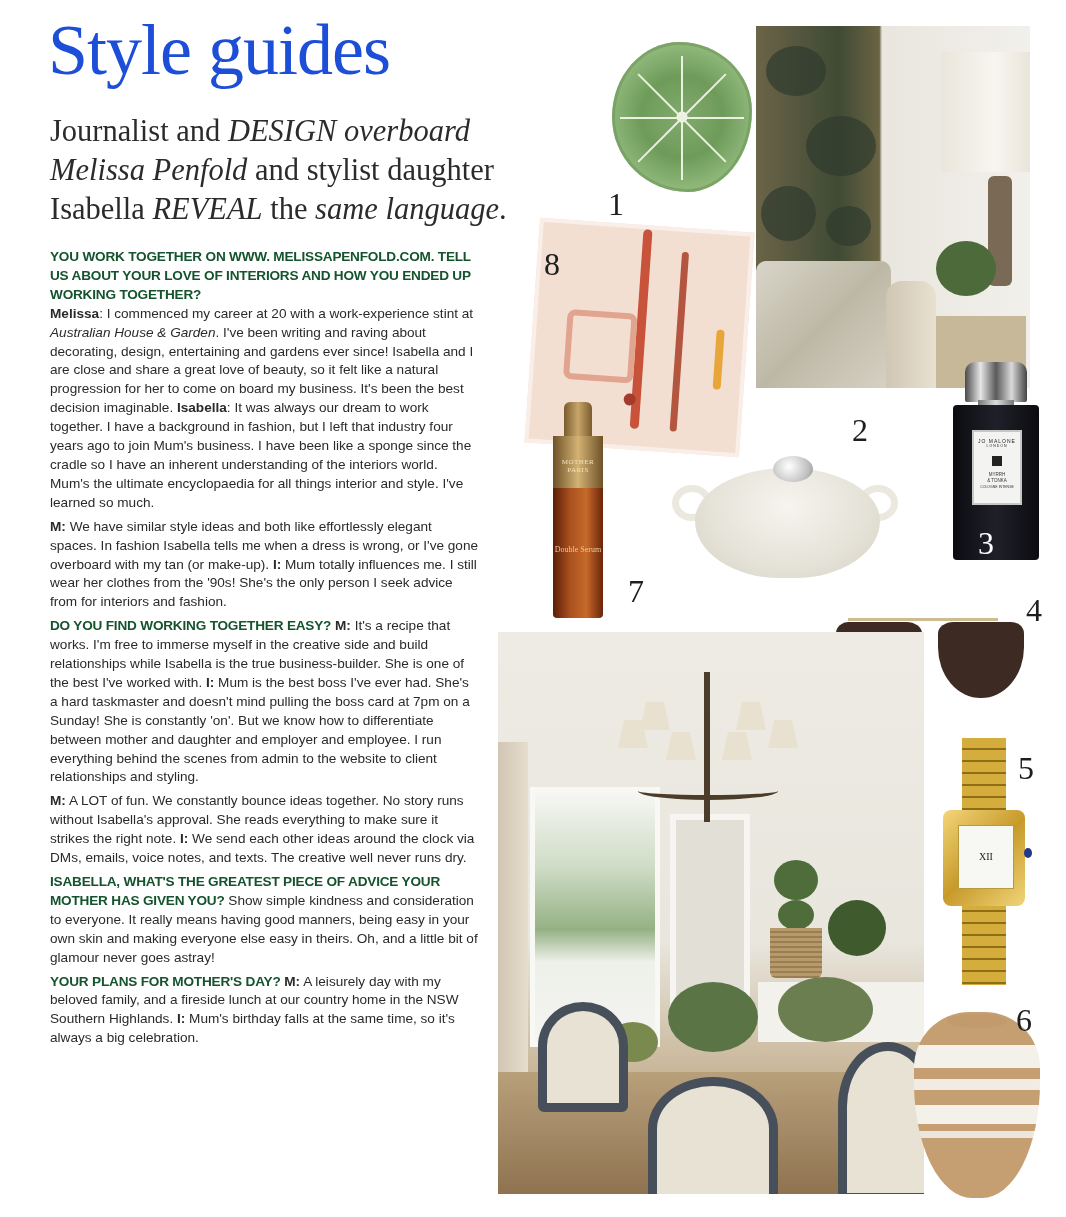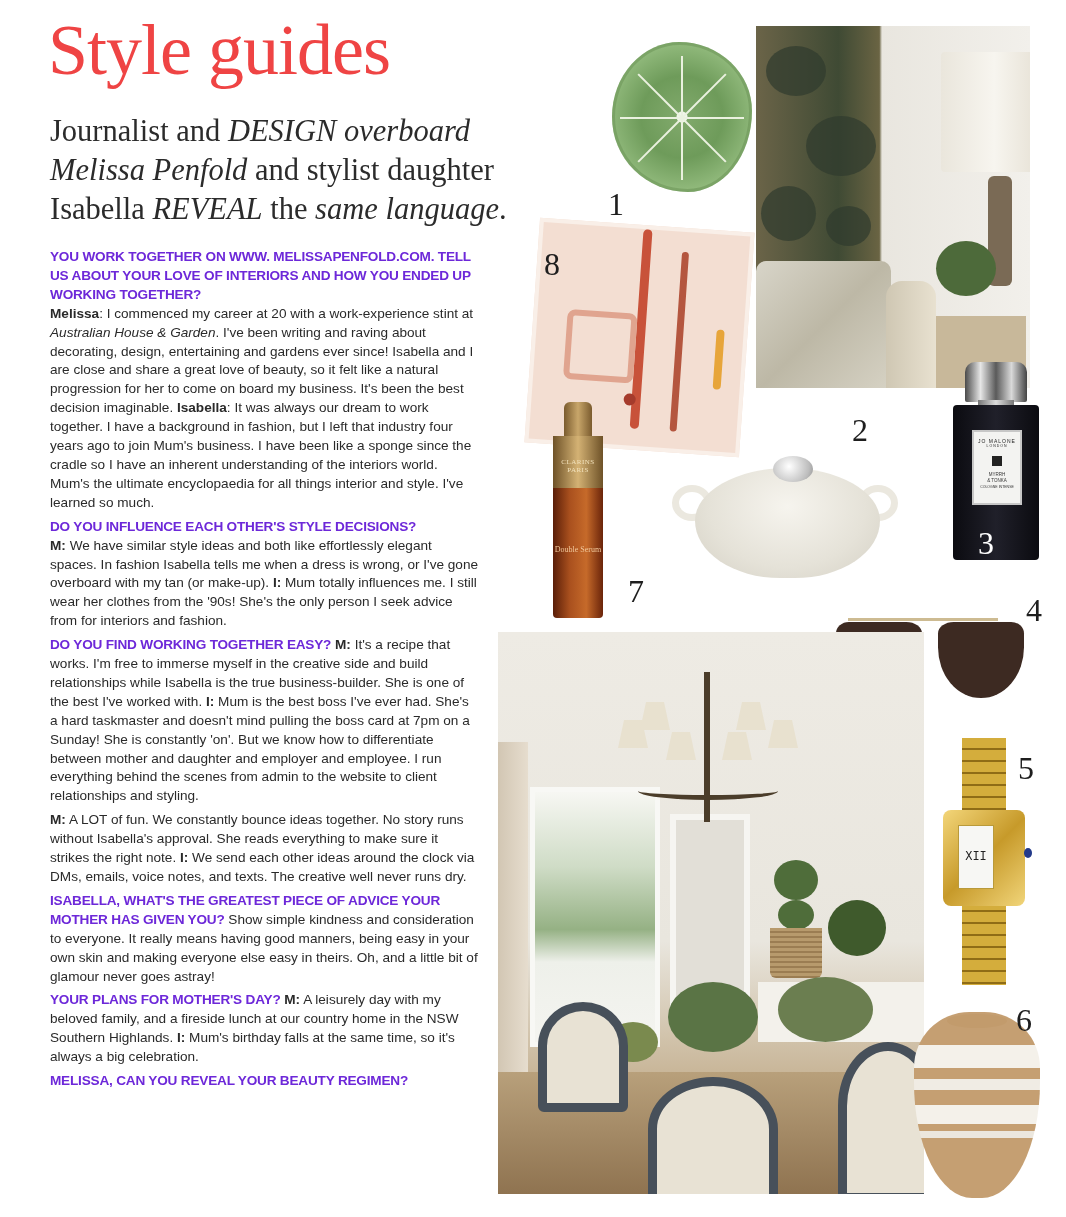--- a/index.html
+++ b/index.html
@@ -2,36 +2,36 @@
 <html><head>
   <meta charset="utf-8">
   <style>
     * { box-sizing: border-box; margin: 0; padding: 0; }
     html, body { width: 1066px; height: 1217px; background: #ffffff; overflow: hidden; }
     body { position: relative; font-family: "Liberation Sans", sans-serif; color: #2a2a2a; }
 
     .page-title {
       position: absolute; left: 48px; top: 14px;
       font-family: "Liberation Serif", "DejaVu Serif", serif;
-      font-size: 72px; font-weight: normal; letter-spacing: -1px; color: #ef4444;
+      font-size: 72px; font-weight: normal; letter-spacing: -1px; color: #1d4ed8;
       line-height: 1;
     }
     .standfirst {
       position: absolute; left: 50px; top: 112px; width: 490px;
       font-family: "Liberation Serif", "DejaVu Serif", serif;
       font-size: 30.5px; line-height: 39px; color: #2b2b2b; font-weight: normal;
     }
     .standfirst em { font-style: italic; }
 
     .article {
       position: absolute; left: 50px; top: 248px; width: 430px;
       font-size: 13.6px; line-height: 18.9px; color: #2a2a2a;
     }
     .qa { margin-bottom: 5px; }
-    .q { color: #6d28d9; font-weight: bold; text-transform: uppercase; letter-spacing: -0.2px; }
+    .q { color: #14532d; font-weight: bold; text-transform: uppercase; letter-spacing: -0.2px; }
     .speaker { font-weight: bold; color: #2a2a2a; }
     .it { font-style: italic; }
     .end-mark { display: inline-block; margin-left: 6px; font-size: 10px; color: #444; }
 
     .img { position: absolute; overflow: hidden; }
     .num {
       position: absolute; font-family: "Liberation Serif", "DejaVu Serif", serif;
       font-size: 32px; color: #1e1e1e; line-height: 1;
     }
 
@@ -89,21 +89,21 @@
 
     
     .bridge { left: 848px; top: 618px; width: 150px; height: 3px; background: #cdbb92; }
     .lens-l { left: 836px; top: 622px; width: 86px; height: 76px; background: #3d2a22; border-radius: 18% 22% 60% 60% / 18% 18% 80% 80%; }
     .lens-r { left: 938px; top: 622px; width: 86px; height: 76px; background: #3d2a22; border-radius: 22% 18% 60% 60% / 18% 18% 80% 80%; }
 
     
     .strap-top { left: 962px; top: 738px; width: 44px; height: 82px; background: repeating-linear-gradient(180deg,#d4ad3c 0 10px,#8f6c16 10px 12px); }
     .strap-bot { left: 962px; top: 900px; width: 44px; height: 85px; background: repeating-linear-gradient(180deg,#d4ad3c 0 10px,#8f6c16 10px 12px); }
     .watch-case { left: 943px; top: 810px; width: 82px; height: 96px; background: linear-gradient(135deg,#f3d67a,#c79a2a,#f1d57a); border-radius: 8px; }
-    .watch-face { position: absolute; left: 958px; top: 825px; width: 36px; height: 64px; background: #f7f7f4; border: 1px solid #b99a3a; font-family: Liberation Mono, monospace; font-size: 12px; color: #222; text-align: center; line-height: 62px; }
+    .watch-face { position: absolute; left: 958px; top: 825px; width: 56px; height: 64px; background: #f7f7f4; border: 1px solid #b99a3a; font-family: Liberation Serif, serif; font-size: 10px; color: #222; text-align: center; line-height: 62px; }
     .crown { left: 1024px; top: 848px; width: 8px; height: 10px; background: #233a8a; border-radius: 50%; }
 
     
     .dining {
       left: 498px; top: 632px; width: 426px; height: 562px;
       background: linear-gradient(180deg,#eeebe4 0%,#e9e6de 55%,#c9b79a 78%,#a88b64 100%);
     }
     .dining .window { position: absolute; left: 32px; top: 155px; width: 130px; height: 260px; background: linear-gradient(180deg,#f7f7f3 0%,#cfdcc6 30%,#95b184 55%,#eef0ea 68%,#f4f4f0 100%); border: 5px solid #f8f8f5; }
     .dining .door { position: absolute; left: 172px; top: 182px; width: 80px; height: 212px; border: 6px solid #f6f5f1; background: #e2dfd7; }
     .dining .curtain { position: absolute; left: 0; top: 110px; width: 30px; height: 340px; background: linear-gradient(90deg,#d2c6b3,#e6ddce); }
@@ -140,21 +140,20 @@
 
 <div class="article">
   <div class="qa">
     <div class="q">YOU WORK TOGETHER ON WWW. MELISSAPENFOLD.COM. TELL US ABOUT YOUR LOVE OF INTERIORS AND HOW YOU ENDED UP WORKING TOGETHER?</div>
     <div>
       <span class="speaker">Melissa</span><span>: I commenced my career at 20 with a work-experience stint at </span><span class="it">Australian House &amp; Garden</span><span>. I've been writing and raving about decorating, design, entertaining and gardens ever since! Isabella and I are close and share a great love of beauty, so it felt like a natural progression for her to come on board my business. It's been the best decision imaginable. </span><span class="speaker">Isabella</span><span>: It was always our dream to work together. I have a background in fashion, but I left that industry four years ago to join Mum's business. I have been like a sponge since the cradle so I have an inherent understanding of the interiors world. Mum's the ultimate encyclopaedia for all things interior and style. I've learned so much.</span>
     </div>
   </div>
 
   <div class="qa">
-    <div class="q">DO YOU INFLUENCE EACH OTHER'S STYLE DECISIONS?</div>
     <div>
       <span class="speaker">M:</span><span> We have similar style ideas and both like effortlessly elegant spaces. In fashion Isabella tells me when a dress is wrong, or I've gone overboard with my tan (or make-up). </span><span class="speaker">I:</span><span> Mum totally influences me. I still wear her clothes from the '90s! She's the only person I seek advice from for interiors and fashion.</span>
     </div>
   </div>
 
   <div class="qa">
     <span class="q">DO YOU FIND WORKING TOGETHER EASY?</span>
     <span class="speaker">M:</span><span> It's a recipe that works. I'm free to immerse myself in the creative side and build relationships while Isabella is the true business-builder. She is one of the best I've worked with. </span><span class="speaker">I:</span><span> Mum is the best boss I've ever had. She's a hard taskmaster and doesn't mind pulling the boss card at 7pm on a Sunday! She is constantly 'on'. But we know how to differentiate between mother and daughter and employer and employee. I run everything behind the scenes from admin to the website to client relationships and styling.</span>
   </div>
 
@@ -167,21 +166,20 @@
   <div class="qa">
     <span class="q">ISABELLA, WHAT'S THE GREATEST PIECE OF ADVICE YOUR MOTHER HAS GIVEN YOU?</span><span> Show simple kindness and consideration to everyone. It really means having good manners, being easy in your own skin and making everyone else easy in theirs. Oh, and a little bit of glamour never goes astray!</span>
   </div>
 
   <div class="qa">
     <span class="q">YOUR PLANS FOR MOTHER'S DAY?</span>
     <span class="speaker">M:</span><span> A leisurely day with my beloved family, and a fireside lunch at our country home in the NSW Southern Highlands. </span><span class="speaker">I:</span><span> Mum's birthday falls at the same time, so it's always a big celebration.</span>
   </div>
 
   <div class="qa">
-    <div class="q">MELISSA, CAN YOU REVEAL YOUR BEAUTY REGIMEN?</div>
   </div>
 </div>
 
 <div class="img plate">
   <span class="vein" style="transform: rotate(0deg)"></span>
   <span class="vein" style="transform: rotate(45deg)"></span>
   <span class="vein" style="transform: rotate(90deg)"></span>
   <span class="vein" style="transform: rotate(135deg)"></span>
   <span class="vein" style="transform: rotate(180deg)"></span>
   <span class="vein" style="transform: rotate(225deg)"></span>
@@ -208,21 +206,21 @@
   <span class="stroke" style="left:140px;top:20px;width:7px;height:180px;background:#b4563f;"></span>
   <span class="stroke" style="left:30px;top:85px;width:70px;height:70px;border:6px solid #e0a48f;background:transparent;"></span>
   <span class="stroke" style="left:92px;top:165px;width:12px;height:12px;border-radius:50%;background:#a53b2c;"></span>
   <span class="stroke" style="left:180px;top:95px;width:8px;height:60px;background:#e7a53a;"></span>
 </div>
 <div class="num" style="left:544px; top:248px;">8</div>
 
 <div class="img serum-cap"></div>
 <div class="img serum-collar"></div>
 <div class="img serum-body"></div>
-<div class="serum-brand"><span>CLARINS</span><br><span>PARIS</span></div>
+<div class="serum-brand"><span>MOTHER</span><br><span>PARIS</span></div>
 <div class="serum-label">Double Serum</div>
 <div class="num" style="left:628px; top:575px;">7</div>
 
 <div class="img pot-handle-l"></div>
 <div class="img pot-handle-r"></div>
 <div class="img pot-body"></div>
 <div class="img pot-knob"></div>
 <div class="num" style="left:852px; top:414px;">2</div>
 
 <div class="img jm-cap"></div>

